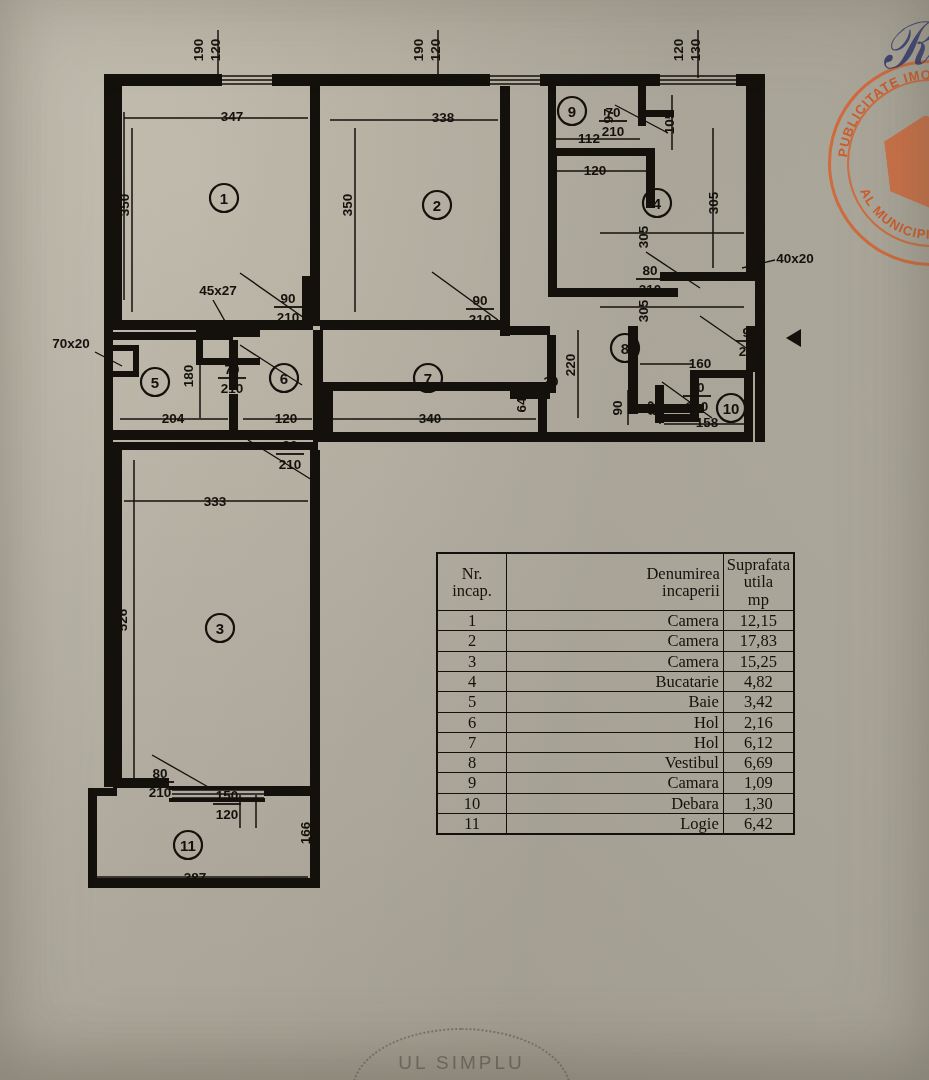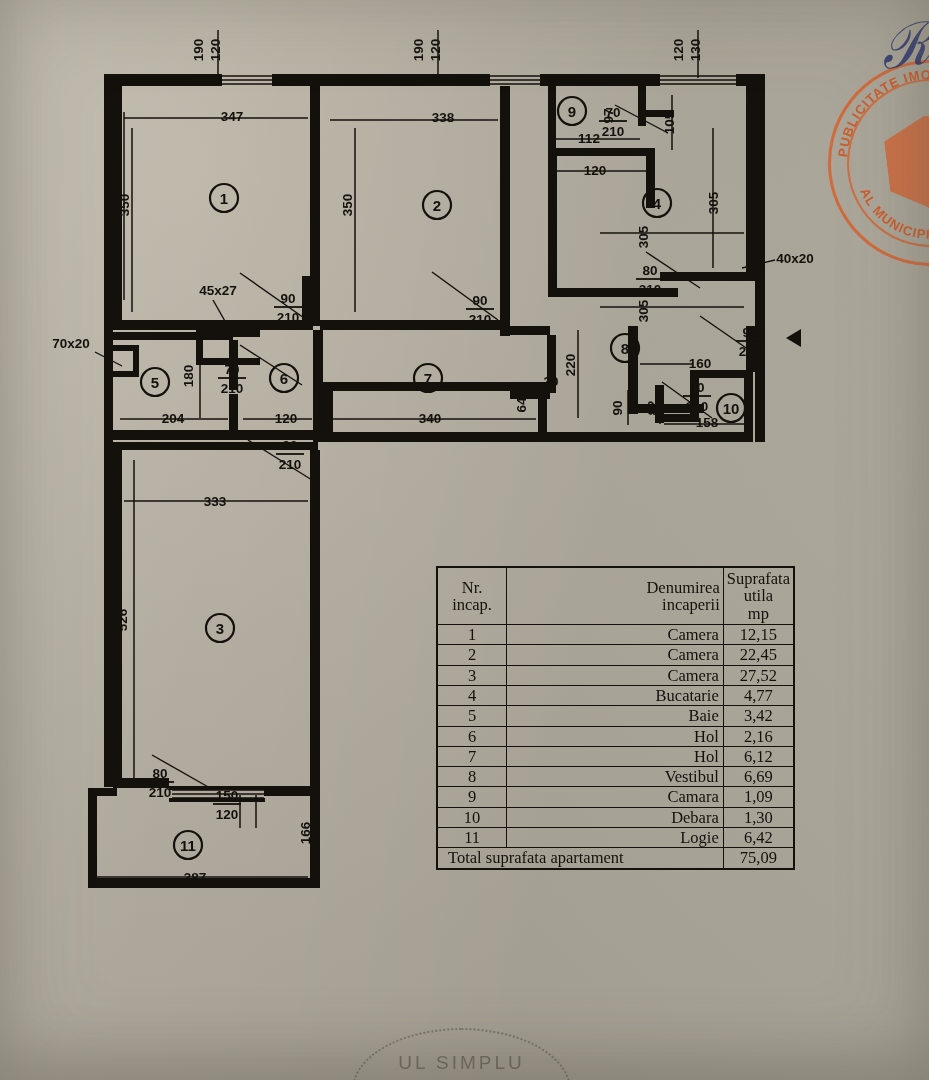--- a/index.html
+++ b/index.html
@@ -19,21 +19,21 @@
   svg.plan{position:absolute;left:0;top:0;width:929px;height:1080px;}
   .wall{fill:#14110d;}
   .thin{stroke:#14110d;stroke-width:1.6;fill:none;}
   .dim{stroke:#14110d;stroke-width:1.5;fill:none;}
   .lead{stroke:#14110d;stroke-width:1.4;fill:none;}
   .txt{fill:#14110d;font-family:"Liberation Sans", sans-serif;font-weight:700;}
   .t13{font-size:13.5px;}
   .num{font-size:15px;font-weight:700;}
 
   
-  #tbl{position:absolute;left:436px;top:566px;width:359px;
+  #tbl{position:absolute;left:436px;top:552px;width:359px;
        border:2.2px solid #14110d;border-collapse:collapse;background:transparent;}
   #tbl td,#tbl th{border:1.3px solid #14110d;padding:1px 4px;color:#14110d;
        font-family:"Liberation Serif", serif;font-size:16.5px;line-height:1.05;}
   #tbl th{font-weight:400;text-align:center;font-size:16.5px;padding:2px 3px;}
   .c-nr{width:62px;text-align:center;}
   .c-nm{width:208px;text-align:right;padding-left:14px!important;}
   .c-sf{width:auto;text-align:center;}
   .val{text-align:center;}
   .totrow td{font-size:16.5px;}
   .tot-label{text-align:left;padding-left:10px!important;}
@@ -410,31 +410,31 @@
     </thead>
     <tbody id="tbody">
         <tr>
           <td class="c-nr">1</td>
           <td class="c-nm">Camera</td>
           <td class="c-sf val">12,15</td>
         </tr>
         <tr>
           <td class="c-nr">2</td>
           <td class="c-nm">Camera</td>
-          <td class="c-sf val">22,45</td>
+          <td class="c-sf val">17,83</td>
         </tr>
         <tr>
           <td class="c-nr">3</td>
           <td class="c-nm">Camera</td>
-          <td class="c-sf val">27,52</td>
+          <td class="c-sf val">15,25</td>
         </tr>
         <tr>
           <td class="c-nr">4</td>
           <td class="c-nm">Bucatarie</td>
-          <td class="c-sf val">4,77</td>
+          <td class="c-sf val">4,82</td>
         </tr>
         <tr>
           <td class="c-nr">5</td>
           <td class="c-nm">Baie</td>
           <td class="c-sf val">3,42</td>
         </tr>
         <tr>
           <td class="c-nr">6</td>
           <td class="c-nm">Hol</td>
           <td class="c-sf val">2,16</td>
@@ -456,24 +456,20 @@
         </tr>
         <tr>
           <td class="c-nr">10</td>
           <td class="c-nm">Debara</td>
           <td class="c-sf val">1,30</td>
         </tr>
         <tr>
           <td class="c-nr">11</td>
           <td class="c-nm">Logie</td>
           <td class="c-sf val">6,42</td>
-        </tr>
-        <tr class="totrow">
-          <td colspan="2" class="tot-label">Total suprafata apartament</td>
-          <td class="c-sf val">75,09</td>
         </tr>
       </tbody>
   </table>
 
   <div id="stamp">
     <div class="inner"></div>
     <div class="core"></div>
     <svg viewBox="0 0 200 200">
       <defs>
         <path id="arcOuter" d="M 16,100 A 84,84 0 0 1 184,100"></path>

